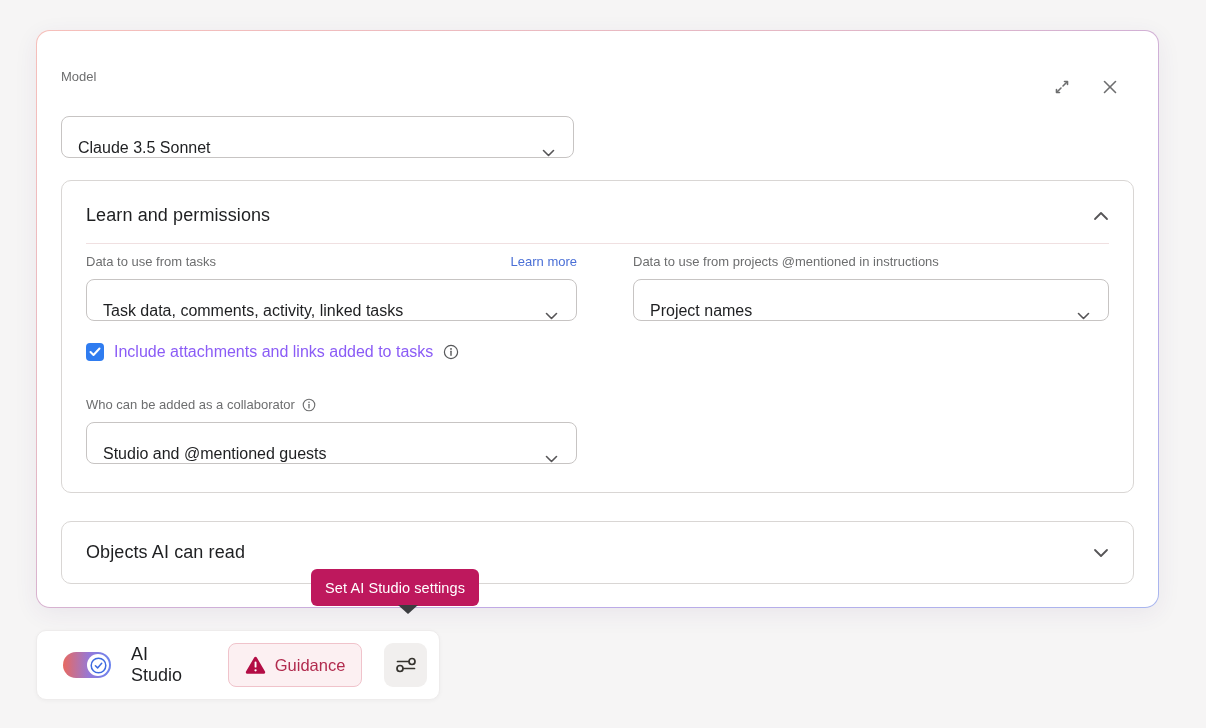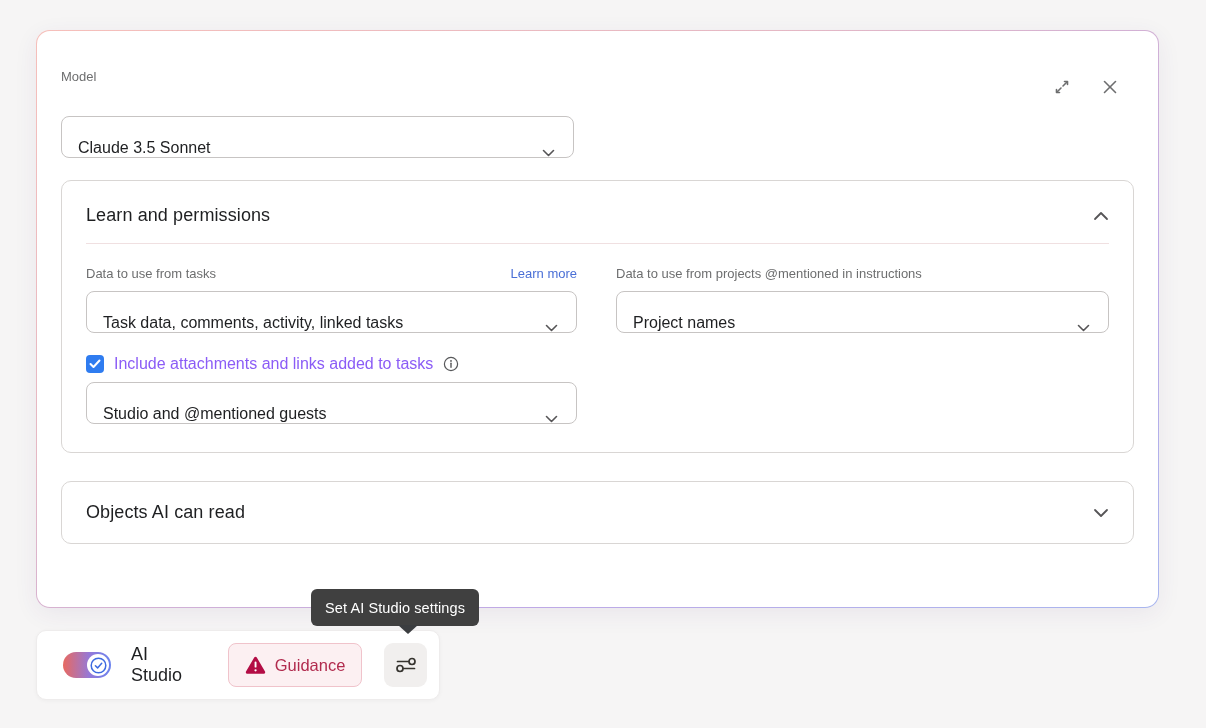--- a/index.html
+++ b/index.html
@@ -37,40 +37,40 @@
 
   
   .card {
     border:1px solid #d9d6d4; border-radius:10px; background:#fff;
     margin-top:22px; padding:24px 24px 28px 24px;
   }
   .card-head { display:flex; justify-content:space-between; align-items:center; cursor:pointer; }
   .card-title { font-size:18px; font-weight:500; color:#1e1f21; letter-spacing:0.1px; }
   .divider { height:1px; background:#f0e0e1; margin-top:17px; }
 
-  .grid { display:grid; grid-template-columns:491px 1fr; column-gap:39px; margin-top:22px; }
+  .grid { display:grid; grid-template-columns:491px 1fr; column-gap:56px; margin-top:10px; }
   .label-row { display:flex; justify-content:space-between; align-items:baseline; }
   .link { font-size:13px; color:#4a6fd6; text-decoration:none; cursor:pointer; }
   .grid .select { margin-top:9px; }
 
   .check-row { display:flex; align-items:center; gap:10px; margin-top:22px; }
   .checkbox {
     width:18px; height:18px; border-radius:4px; background:#2f7cf0;
     display:inline-flex; align-items:center; justify-content:center; cursor:pointer; flex:0 0 auto;
   }
   .check-label { font-size:16px; color:#8b5cf6; }
   .inline-info { display:inline-flex; align-items:center; }
 
   .collab-label-row { display:flex; align-items:center; gap:7px; margin-top:36px; }
   .card2 { margin-top:28px; padding:20px 24px; }
 
   
   .tooltip {
-    position:absolute; left:311px; top:589px; height:37px;
-    background:#404040; color:#fff; border-radius:6px;
+    position:absolute; left:311px; top:569px; height:37px;
+    background:#be185d; color:#fff; border-radius:6px;
     display:flex; align-items:center; padding:0 14px;
     font-size:14.5px; letter-spacing:0.1px; z-index:5;
   }
   .tooltip .caret {
     position:absolute; bottom:-8px; left:87px; width:0; height:0;
     border-left:10px solid transparent; border-right:10px solid transparent;
     border-top:9px solid #3b3d40;
   }
 
   
@@ -166,20 +166,30 @@
             <span class="check-label">Include attachments and links added to tasks</span>
             <span class="inline-info">
               <svg width="16" height="16" viewBox="0 0 16 16" fill="none">
                 <circle cx="8" cy="8" r="6.6" stroke="#57585a" stroke-width="1.2"></circle>
                 <circle cx="8" cy="4.9" r="0.95" fill="#57585a"></circle>
                 <path d="M8 7.2 V11.3" stroke="#57585a" stroke-width="1.4" stroke-linecap="round"></path>
               </svg>
             </span>
           </div>
 
+          <div class="collab-label-row">
+            <span class="field-label">Who can be added as a collaborator</span>
+            <span class="inline-info">
+              <svg width="14" height="14" viewBox="0 0 16 16" fill="none">
+                <circle cx="8" cy="8" r="6.6" stroke="#6d6e6f" stroke-width="1.3"></circle>
+                <circle cx="8" cy="4.9" r="0.95" fill="#6d6e6f"></circle>
+                <path d="M8 7.2 V11.3" stroke="#6d6e6f" stroke-width="1.5" stroke-linecap="round"></path>
+              </svg>
+            </span>
+          </div>
           <div class="select">
             <span>Studio and @mentioned guests</span>
             <svg width="13" height="8" viewBox="0 0 13 8" fill="none" stroke="#565557" stroke-width="1.6" stroke-linecap="round" stroke-linejoin="round">
                 <path d="M1.5 1.5 L6.5 6.5 L11.5 1.5"></path>
               </svg>
           </div>
         </div>
 
         <div>
           <div class="label-row">

